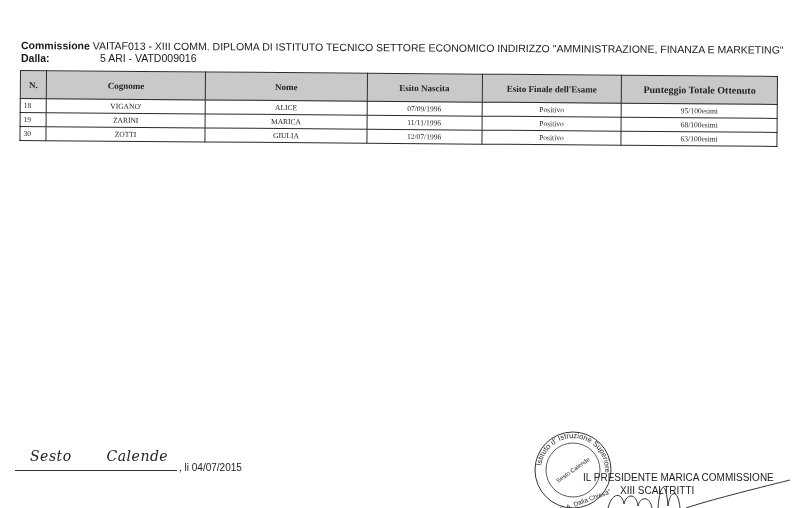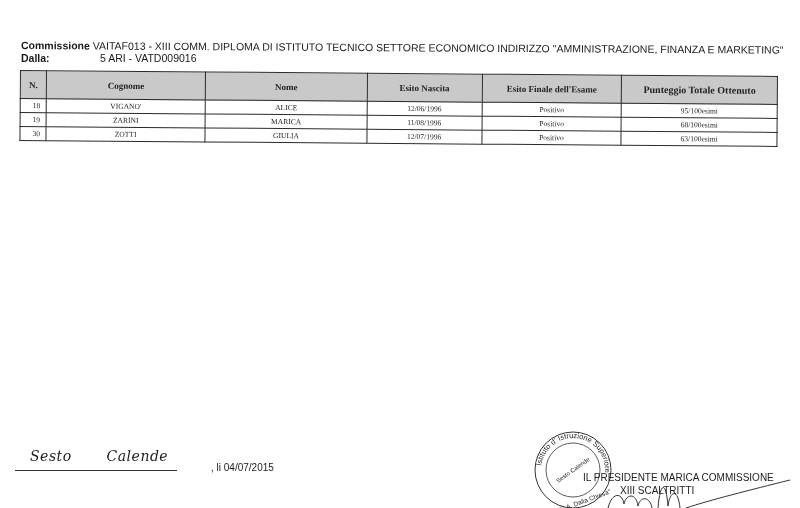--- a/index.html
+++ b/index.html
@@ -19,31 +19,31 @@
     transform: rotate(0.45deg); transform-origin: left top;
   }
   table.results th, table.results td {
     border: 1px solid #2a2a2a; text-align: center; padding: 0;
   }
   table.results th {
     background: #c9c9c9; height: 27px; font-size: 9px; font-weight: bold; color: #222;
   }
   table.results th.th-score { font-size: 10px; }
   table.results td { height: 13px; font-size: 7.5px; color: #222; }
-  table.results td.col-n { text-align: left; padding-left: 12px; }
+  table.results td.col-n { text-align: left; padding-left: 3px; }
   .w-n { width: 25px; } .w-cog { width: 160px; } .w-nome { width: 162px; }
   .w-data { width: 115px; } .w-esito { width: 140px; } .w-score { width: 156px; }
 
   
   #place-line { position: absolute; left: 15px; top: 470px; width: 162px; border-bottom: 1px solid #333; height: 0; }
   #place-handwriting {
     position: absolute; left: 30px; top: 448px; font-family: "DejaVu Serif", serif; font-style: italic;
     font-size: 14px; letter-spacing: 0.5px; color: #222; white-space: nowrap; word-spacing: 30px;
   }
-  #date-text { position: absolute; left: 179px; top: 462px; font-size: 10px; color: #222; white-space: nowrap; margin-left: 32px; }
+  #date-text { position: absolute; left: 179px; top: 462px; font-size: 10px; color: #222; white-space: nowrap; }
 
   
   #stamp { position: absolute; left: 533px; top: 430px; width: 80px; height: 80px; }
   
   #sig-title { position: absolute; left: 583px; top: 472px; font-size: 10px; color: #222; white-space: nowrap; }
   #sig-name { position: absolute; left: 620px; top: 485px; font-size: 10px; color: #222; white-space: nowrap; }
   #signature { position: absolute; left: 600px; top: 470px; width: 200px; height: 40px; }
 </style>
 </head>
 <body>
@@ -66,29 +66,29 @@
       <th class="w-data">Esito Nascita</th>
       <th class="w-esito">Esito Finale dell'Esame</th>
       <th class="w-score th-score">Punteggio Totale Ottenuto</th>
     </tr>
   </thead>
   <tbody>
     <tr>
       <td class="col-n">18</td>
       <td>VIGANO'</td>
       <td>ALICE</td>
-      <td>12/06/1996</td>
+      <td>07/09/1996</td>
       <td>Positivo</td>
       <td>95/100esimi</td>
     </tr>
     <tr>
       <td class="col-n">19</td>
       <td>ZARINI</td>
       <td>MARICA</td>
-      <td>11/08/1996</td>
+      <td>11/11/1996</td>
       <td>Positivo</td>
       <td>68/100esimi</td>
     </tr>
     <tr>
       <td class="col-n">30</td>
       <td>ZOTTI</td>
       <td>GIULIA</td>
       <td>12/07/1996</td>
       <td>Positivo</td>
       <td>63/100esimi</td>

